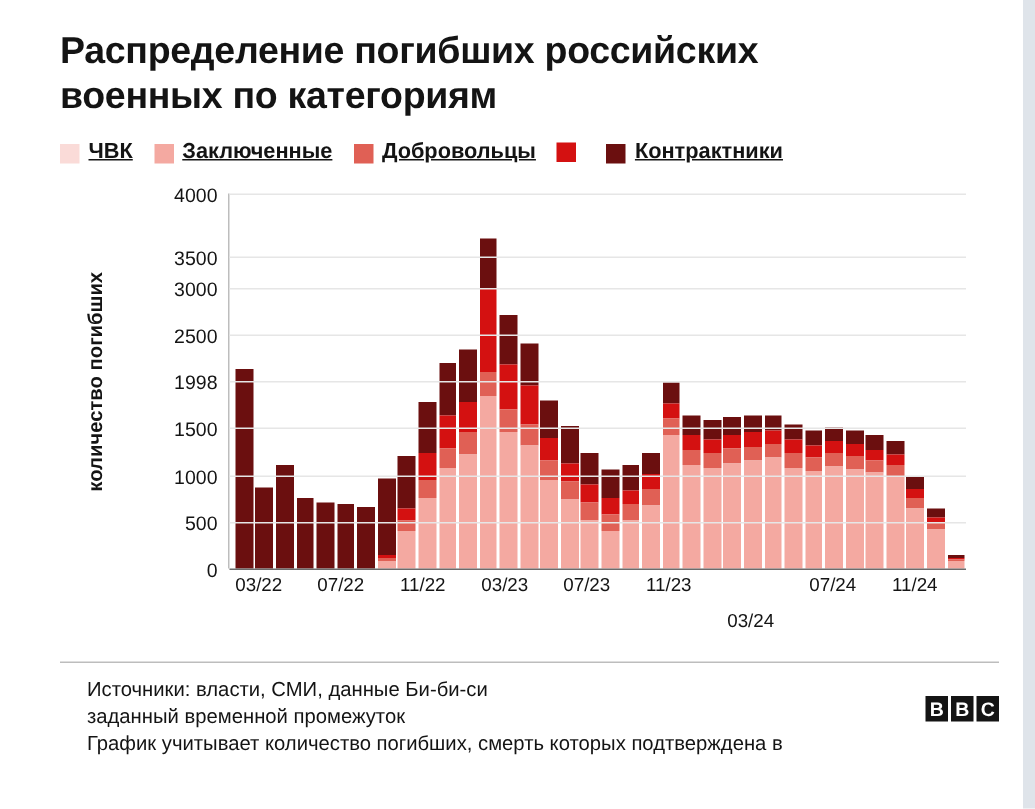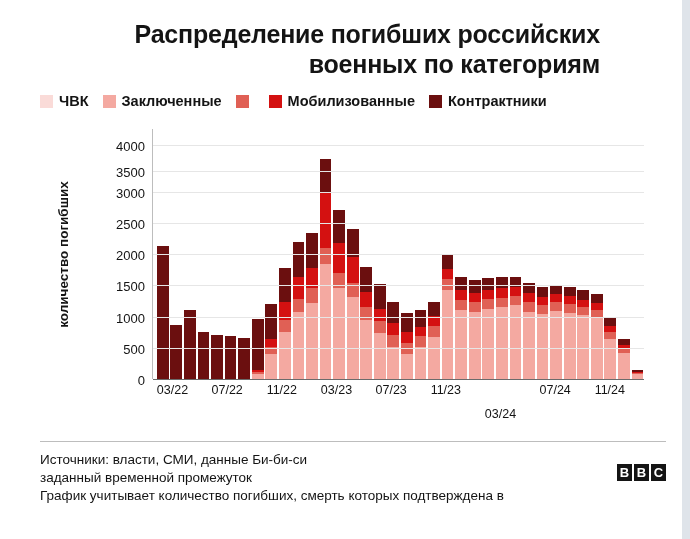--- a/index.html
+++ b/index.html
@@ -23,35 +23,35 @@
     padding: 16px 24px 0 40px;
   }
   .title {
     font-size: 25px;
     line-height: 1.18;
     font-weight: bold;
     letter-spacing: -0.2px;
     margin: 4px 0 0 0;
     color: #141414;
     max-width: 560px;
-    text-align: right;
   }
   .legend {
     margin-top: 14px;
     display: flex;
     flex-wrap: wrap;
     align-items: center;
     max-width: 560px;
     row-gap: 5px;
   }
   .legend-item {
     display: flex;
-    align-items: center;
+    align-items: flex-end;
     margin-right: 14px;
     white-space: nowrap;
+    text-decoration: underline;
   }
   .legend-swatch {
     width: 13px;
     height: 13px;
     margin-right: 6px;
     flex: 0 0 auto;
   }
   .legend-label {
     font-size: 14.5px;
     font-weight: bold;
@@ -152,20 +152,21 @@
     padding-top: 9px;
   }
   .footer-text {
     font-size: 13.5px;
     line-height: 1.35;
     color: #141414;
     max-width: 520px;
   }
   .footer-line {
     display: block;
+    margin-left: 18px;
   }
   .bbc-logo {
     position: absolute;
     right: 0;
     top: 22px;
     display: flex;
     gap: 2px;
   }
   .bbc-box {
     background: #141414;
@@ -199,24 +200,24 @@
       <div class="legend-item">
         <span class="legend-swatch" style="background: rgb(250, 219, 216);"></span>
         <span class="legend-label">ЧВК</span>
       </div>
       <div class="legend-item">
         <span class="legend-swatch" style="background: rgb(244, 169, 161);"></span>
         <span class="legend-label">Заключенные</span>
       </div>
       <div class="legend-item">
         <span class="legend-swatch" style="background: rgb(224, 96, 85);"></span>
+        <span class="legend-label">Добровольцы</span>
       </div>
       <div class="legend-item">
         <span class="legend-swatch" style="background: rgb(212, 17, 17);"></span>
-        <span class="legend-label">Мобилизованные</span>
       </div>
       <div class="legend-item">
         <span class="legend-swatch" style="background: rgb(107, 15, 15);"></span>
         <span class="legend-label">Контрактники</span>
       </div>
     </div>
 
   <div class="chart-wrap">
     <div class="ylabel">
       <span>количество погибших</span>
@@ -425,32 +426,32 @@
         <div class="gridline" style="top: 218.75px;">
           <span class="ytick">500</span>
         </div>
         <div class="gridline" style="top: 187.5px; text-align: center;">
           <span class="ytick">1000</span>
         </div>
         <div class="gridline" style="top: 156.25px;">
           <span class="ytick">1500</span>
         </div>
         <div class="gridline" style="top: 125px;">
-          <span class="ytick">2000</span>
+          <span class="ytick">1998</span>
         </div>
         <div class="gridline" style="top: 93.75px;">
           <span class="ytick">2500</span>
         </div>
         <div class="gridline" style="top: 62.5px;">
           <span class="ytick">3000</span>
         </div>
         <div class="gridline" style="top: 31.25px; margin-top: 11px;">
           <span class="ytick">3500</span>
         </div>
-        <div class="gridline" style="top: 16px;">
+        <div class="gridline" style="top: 0px;">
           <span class="ytick">4000</span>
         </div>
       </div>
     <div class="xaxis" id="xaxis">
         <span class="xtick" style="left: 4.16667%;">03/22</span>
         <span class="xtick" style="left: 15.2778%;">07/22</span>
         <span class="xtick" style="left: 26.3889%;">11/22</span>
         <span class="xtick" style="left: 37.5%;">03/23</span>
         <span class="xtick" style="left: 48.6111%;">07/23</span>
         <span class="xtick" style="left: 59.7222%;">11/23</span>

